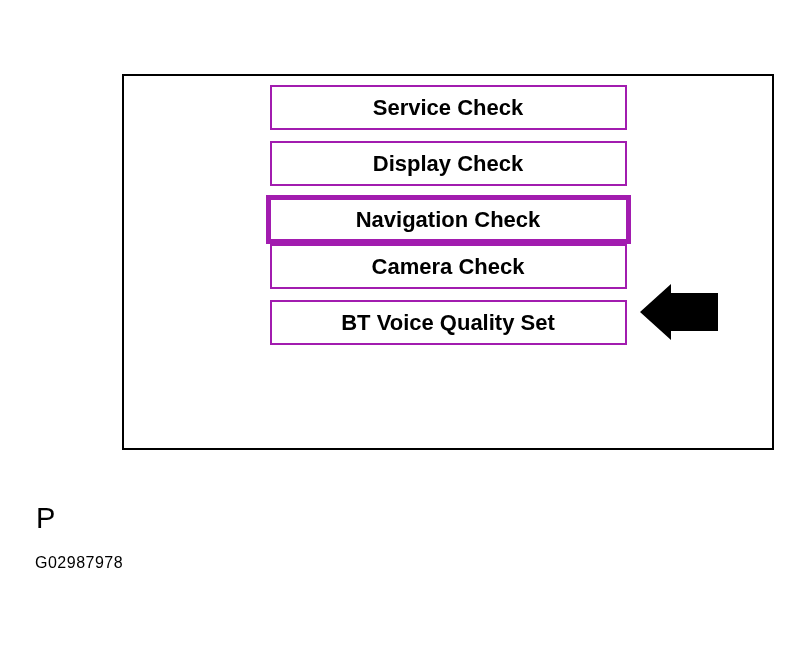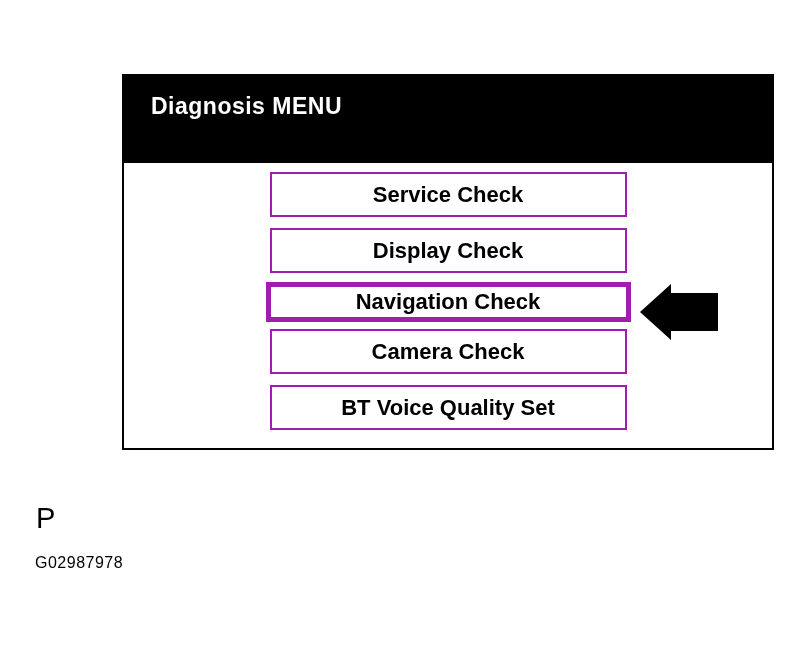--- a/index.html
+++ b/index.html
@@ -41,24 +41,24 @@
     display: flex;
     align-items: center;
     justify-content: center;
     font-size: 22px;
     font-weight: bold;
     font-family: "Liberation Sans", sans-serif;
     cursor: pointer;
   }
   .menu-btn.selected {
     width: 365px;
-    height: 40px;
+    height: 49px;
     border-width: 5px;
     margin-top: -2px;
-    margin-bottom: 7px;
+    margin-bottom: 0;
   }
 
   
   .arrow-annotation {
     position: absolute;
     left: 640px; top: 284px;
     width: 78px; height: 56px;
   }
 
   
@@ -73,23 +73,20 @@
     left: 35px; top: 554px;
     font-size: 16px;
     color: #000000;
     letter-spacing: 0.5px;
   }
 </style>
 </head>
 <body>
 
 <div class="panel">
-  <div class="panel-header">
-    <span>Diagnosis MENU</span>
-  </div>
   <div class="menu-list">
     <div class="menu-btn">Service Check</div>
     <div class="menu-btn">Display Check</div>
     <div class="menu-btn selected">Navigation Check</div>
     <div class="menu-btn">Camera Check</div>
     <div class="menu-btn">BT Voice Quality Set</div>
   </div>
 </div>
 
 <svg class="arrow-annotation" viewBox="0 0 78 56" xmlns="http://www.w3.org/2000/svg">

